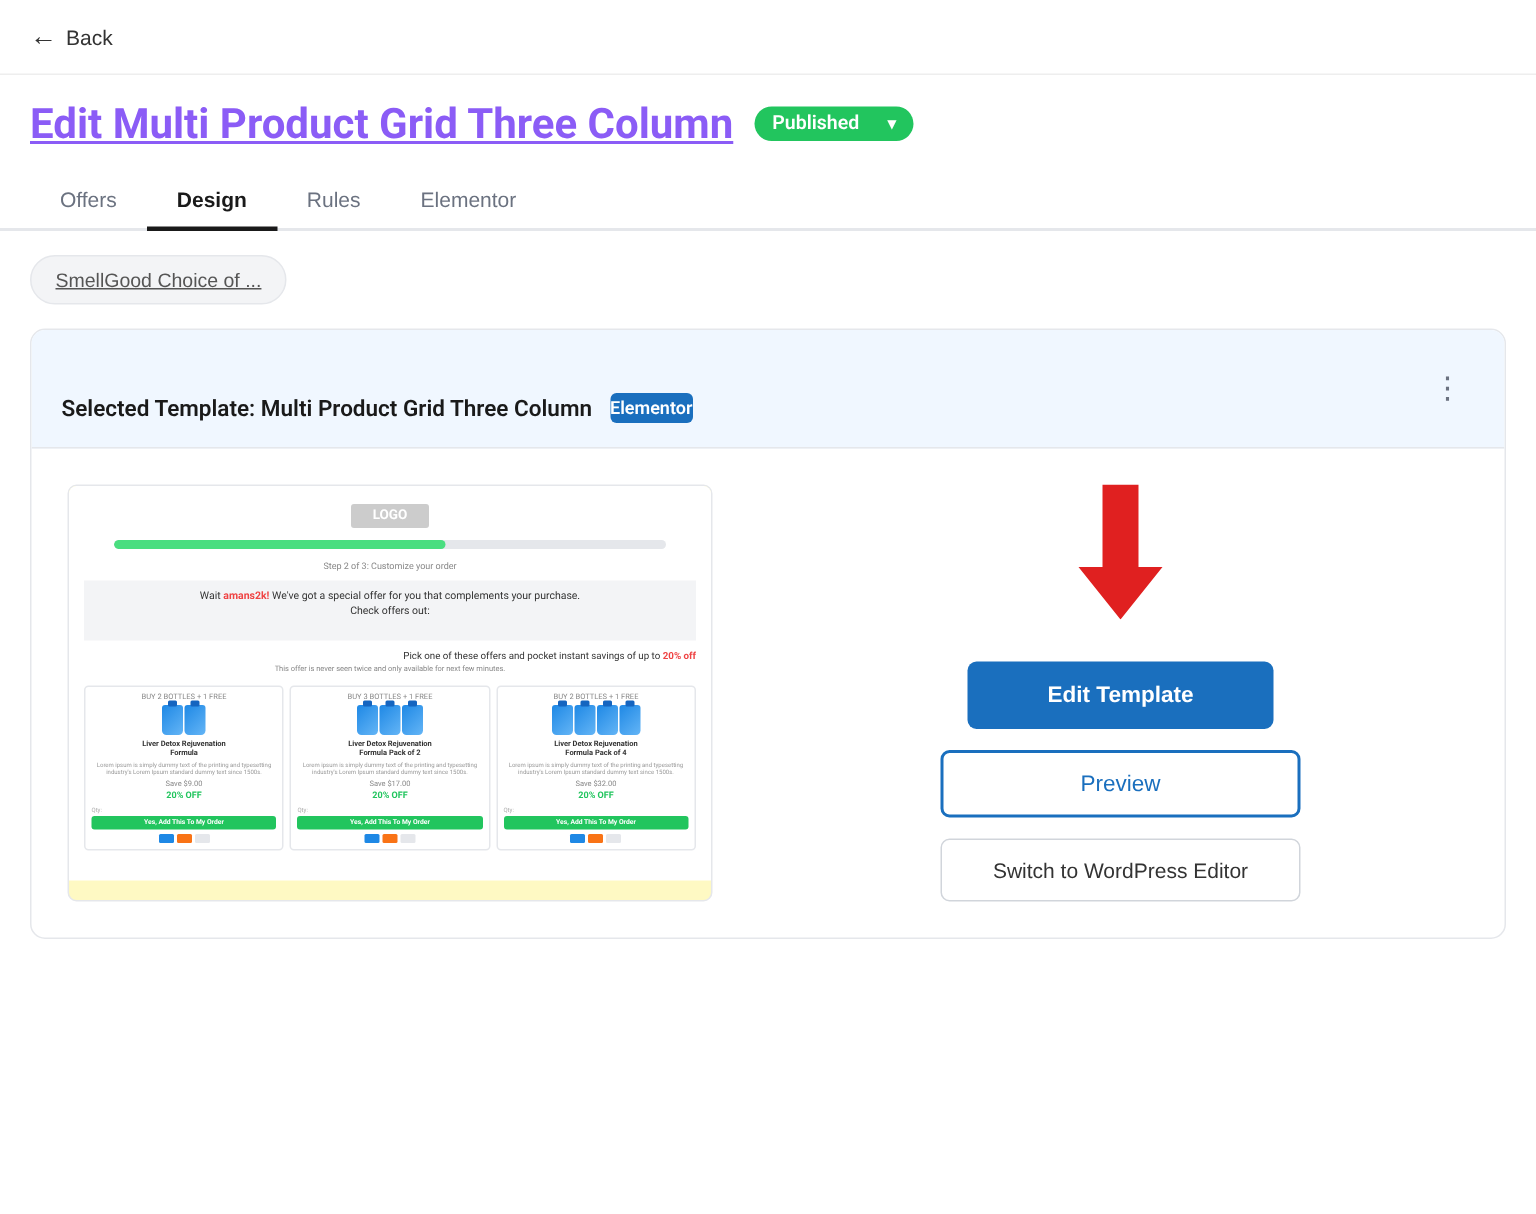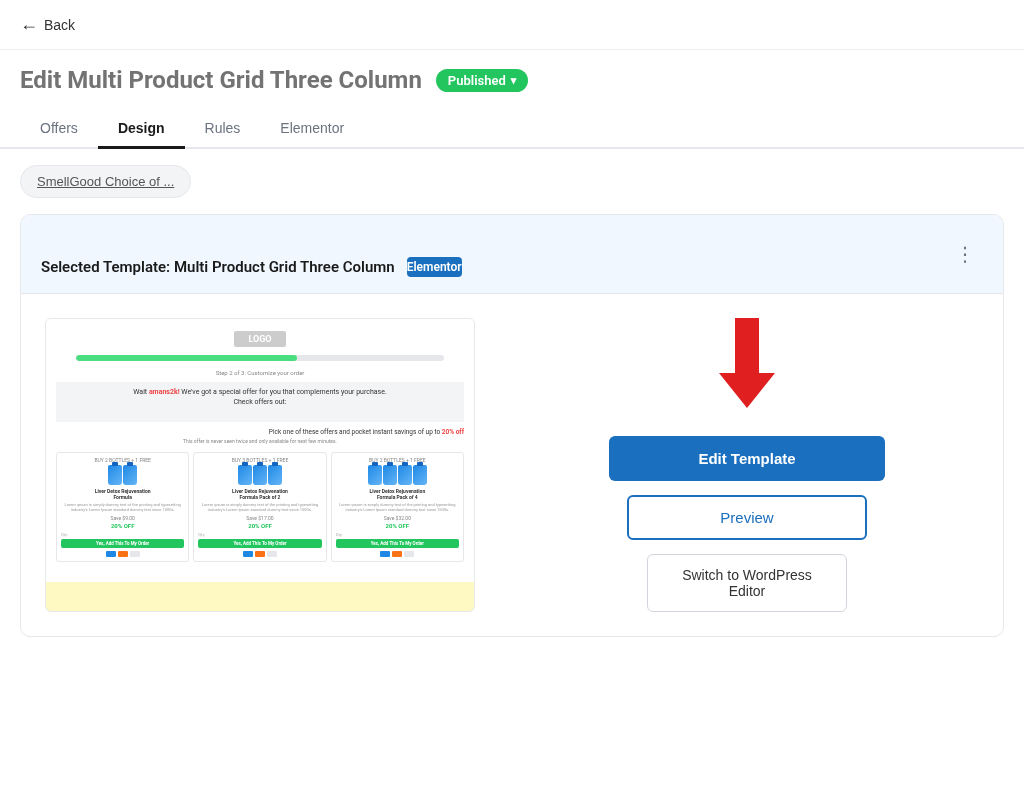--- a/index.html
+++ b/index.html
@@ -33,28 +33,29 @@
     }
 
     
     .page-header {
       padding: 16px 20px 0;
       display: flex;
       align-items: center;
       gap: 14px;
     }
     .page-title {
-      font-size: 24px;
+      font-size: 28px;
       font-weight: 700;
-      color: #737373;
+      color: #8b5cf6;
+      text-decoration: underline;
     }
     .published-badge {
       display: flex;
       align-items: center;
-      gap: 5px;
+      gap: 19px;
       background: #22c55e;
       color: #fff;
       font-size: 13px;
       font-weight: 600;
       padding: 4px 12px;
       border-radius: 20px;
       cursor: pointer;
       white-space: nowrap;
     }
     .published-badge .chevron {
@@ -344,21 +345,21 @@
       display: flex;
       flex-direction: column;
       align-items: center;
       justify-content: center;
       gap: 14px;
       position: relative;
     }
 
     
     .btn-edit-template {
-      width: 276px;
+      width: 204px;
       padding: 14px 20px;
       background: #1a6fbe;
       color: #fff;
       font-size: 15px;
       font-weight: 600;
       border: none;
       border-radius: 6px;
       cursor: pointer;
       text-align: center;
     }
@@ -368,21 +369,21 @@
       background: #fff;
       color: #1a6fbe;
       font-size: 15px;
       font-weight: 500;
       border: 2px solid #1a6fbe;
       border-radius: 6px;
       cursor: pointer;
       text-align: center;
     }
     .btn-wp-editor {
-      width: 200px;
+      width: 240px;
       padding: 12px 20px;
       background: #fff;
       color: #333;
       font-size: 14px;
       font-weight: 500;
       border: 1px solid #d1d5db;
       border-radius: 6px;
       cursor: pointer;
       text-align: center;
     }

